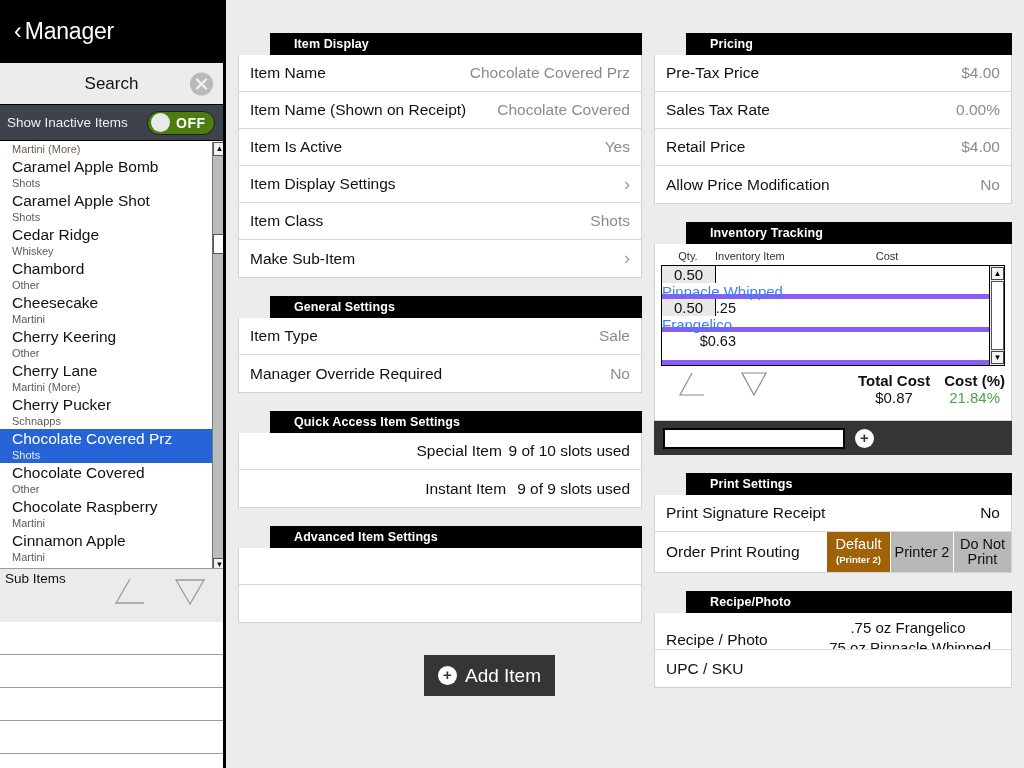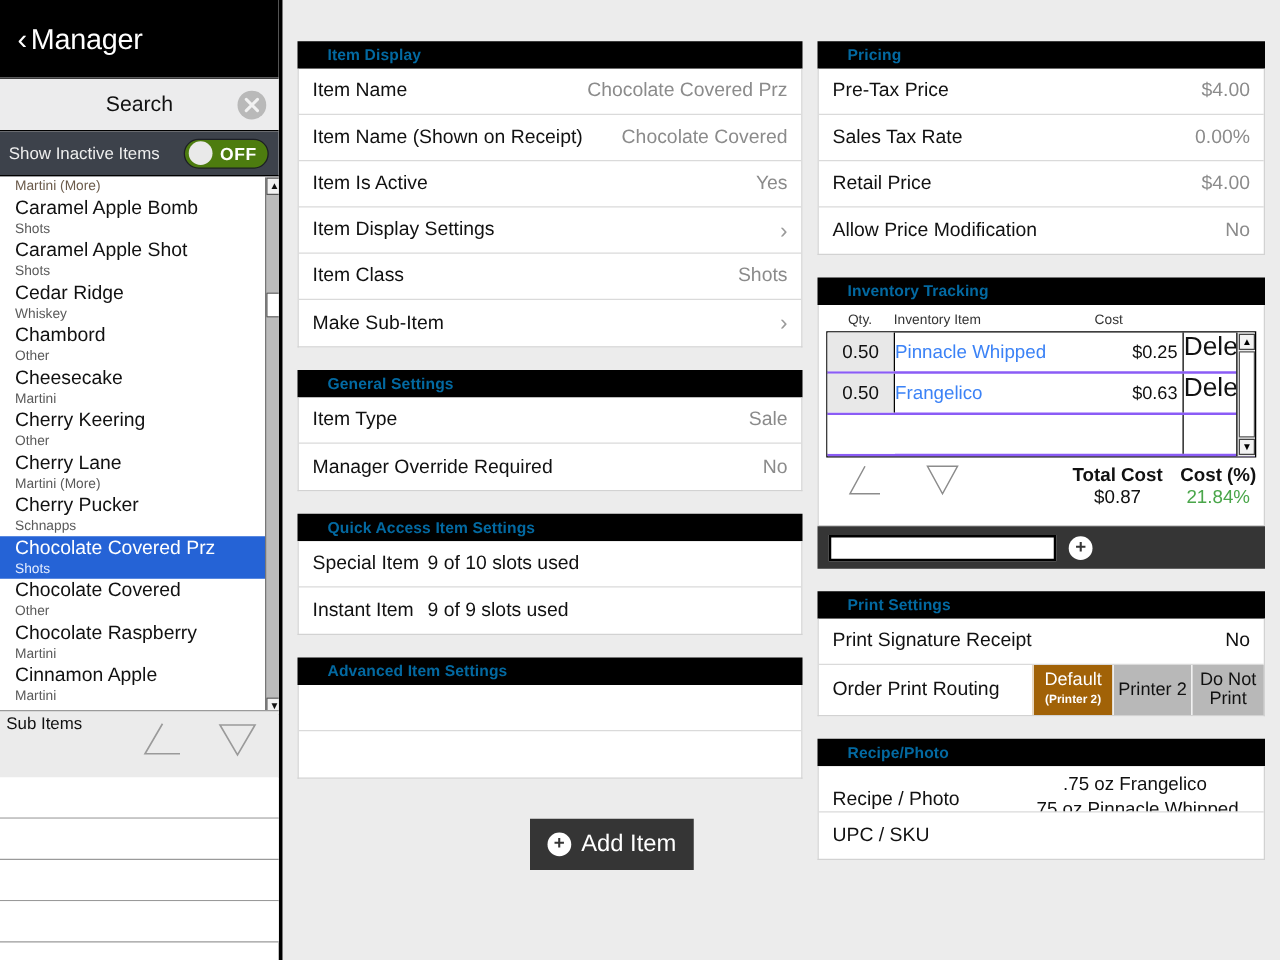--- a/index.html
+++ b/index.html
@@ -133,55 +133,56 @@
     position: absolute; left: 229px; top: 0;
     width: 795px; height: 768px;
     background: #ececec;
   }
 
   .col-left  { position: absolute; left: 9px;  top: 33px; width: 404px; }
   .col-right { position: absolute; left: 425px; top: 33px; width: 358px; }
 
   .panel { margin-bottom: 18px; }
   .panel-head {
-    background: #000; color: #0369a1;
+    background: #000; color: #ffffff;
     height: 22px; line-height: 22px;
     font-size: 12.5px; font-weight: bold;
     padding-left: 24px;
     letter-spacing: 0.1px;
+    margin-left: 32px;
   }
   .panel-body { background: #fff; border: 1px solid #d2d2d2; border-top: none; }
   .row {
     display: flex; align-items: center; justify-content: space-between;
     height: 37px; padding: 0 11px;
     border-bottom: 1px solid #dadada;
   }
   .row:last-child { border-bottom: none; }
   .row .k { font-size: 15.5px; color: #111; }
   .row .v { font-size: 15.5px; color: #8b8b8b; }
   .row .chev-r { font-size: 18px; color: #9a9a9a; font-weight: 300; }
   .row.blank { height: 37px; }
 
-  .row.qa { justify-content: flex-start; }
+  .row.qa { justify-content: flex-end; }
   .row.qa .k { width: 92px; }
   .row.qa .v { color: #111; }
 
   
   .inv-body { background: #fff; border: 1px solid #d2d2d2; border-top: none; padding: 4px 6px 8px 6px; }
   .inv-colhead { display: flex; font-size: 11px; color: #333; padding: 2px 0 3px 0; }
   .inv-colhead .c1 { width: 54px; text-align: center; }
   .inv-colhead .c2 { flex: 1; padding-right: 26px;}
   .inv-colhead .c3 { width: 92px; text-align: center; }
   .inv-colhead .c4 { width: 72px; }
 
   .inv-table {
     border: 1px solid #000; position: relative;
     height: 101px; background: #fff;
   }
-  .inv-row { display: flex; height: 33px; border-bottom: 2px solid #8b5cf6; }
+  .inv-row { display: flex; height: 33px; border-bottom: 5px solid #8b5cf6; flex-direction: column; }
   .inv-row:last-child { border-bottom: none; }
   .inv-row .qty {
     width: 54px; background: #e8e8e8; border-right: 1px solid #000;
     display: flex; align-items: center; justify-content: center;
     font-size: 15px; color: #111;
   }
   .inv-row .nm { flex: 1; display: flex; align-items: center; padding-left: 0; font-size: 15px; color: #3b82f6; }
   .inv-row .cost { width: 78px; display: flex; align-items: center; justify-content: flex-end; font-size: 14.5px; color: #111; padding-right: 4px;}
   .inv-row .del {
     width: 58px; border-left: 1px solid #000; border-right: 1px solid #000;

